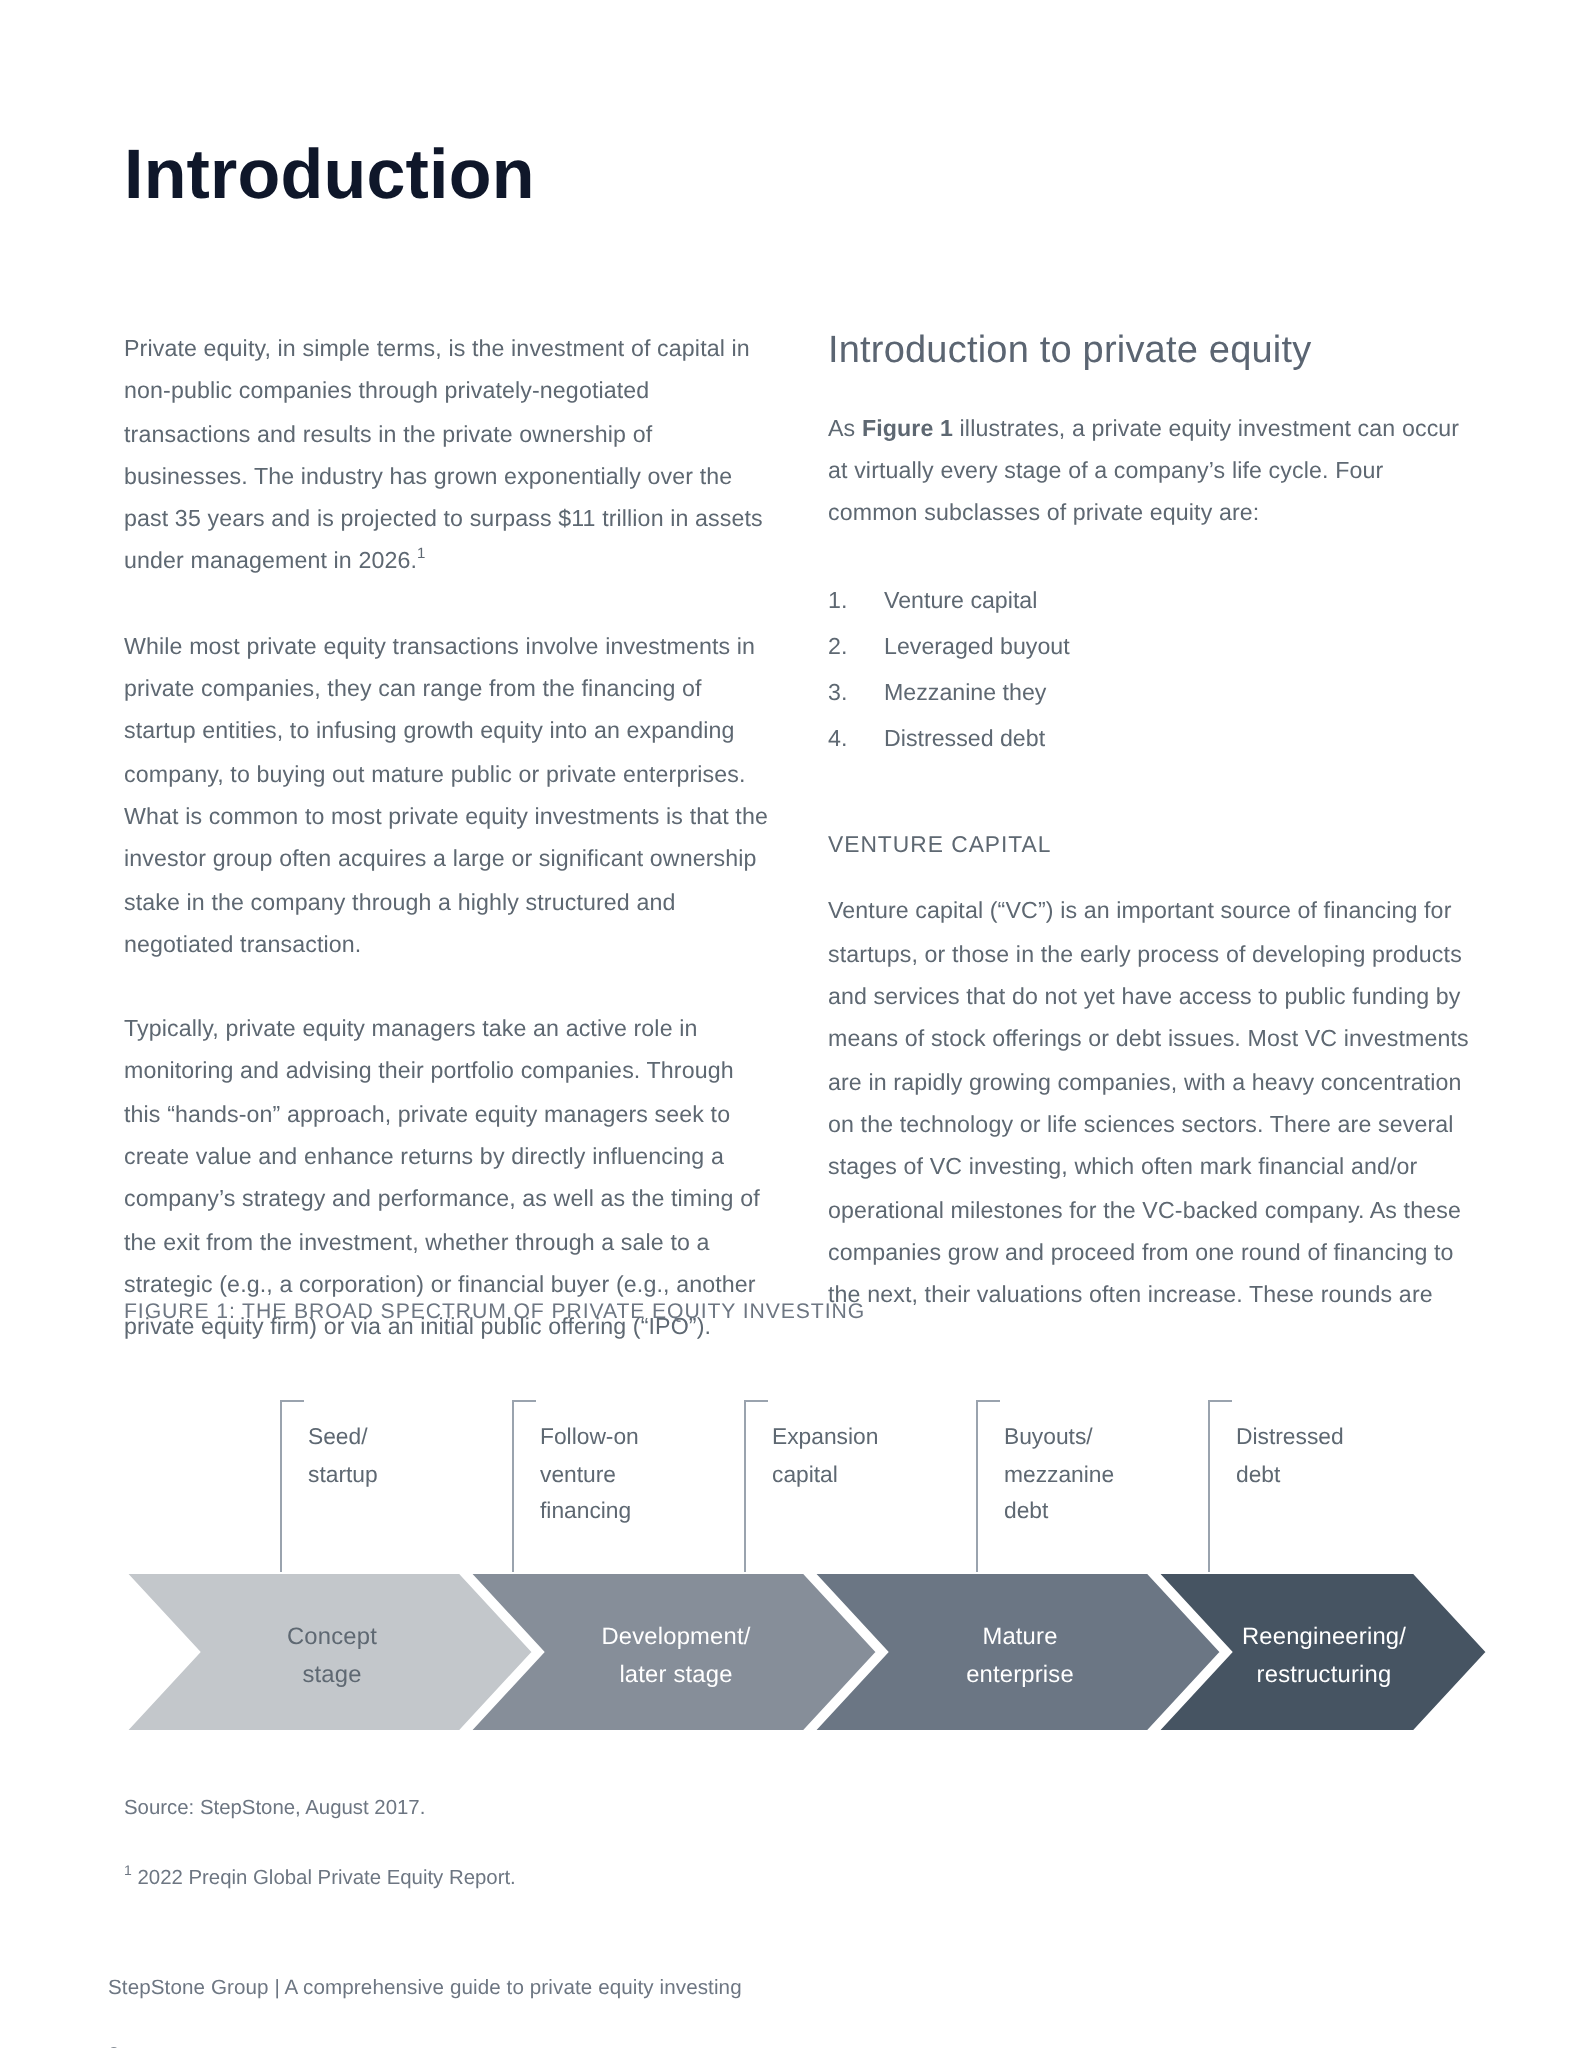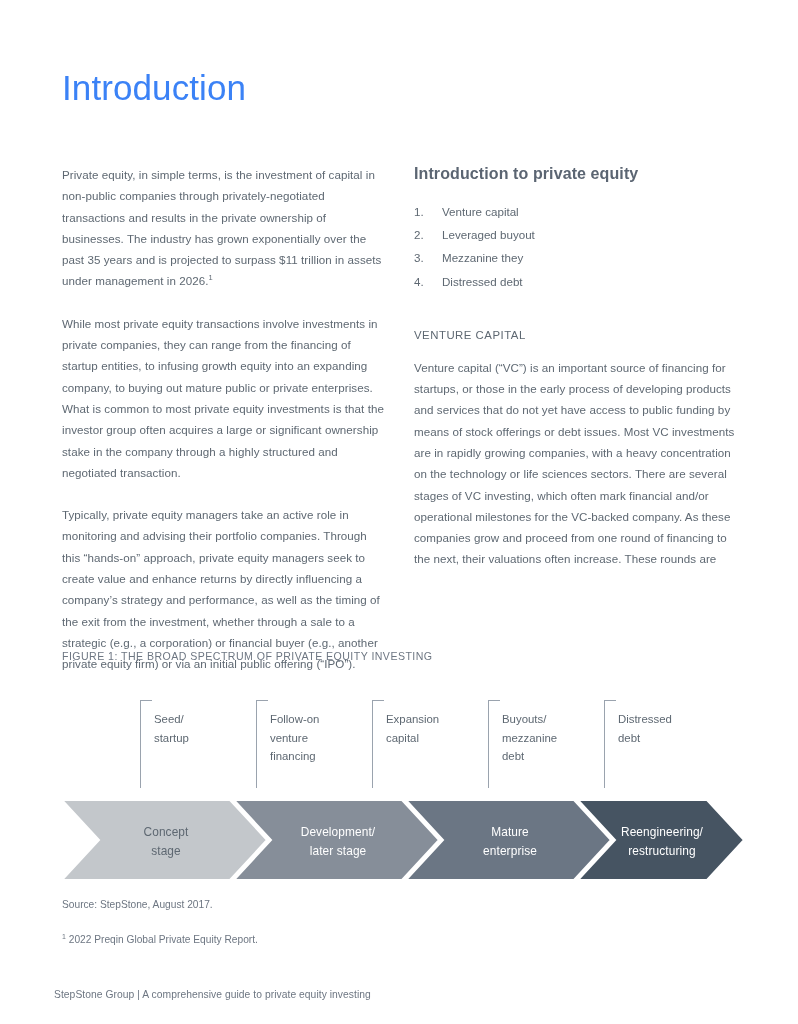--- a/index.html
+++ b/index.html
@@ -20,22 +20,22 @@
     overflow: hidden;
     box-sizing: border-box;
   }
 
   
   .page-title {
     position: absolute;
     left: 62px;
     top: 44px;
     font-size: 35px;
-    font-weight: 400;
-    color: #3b82f6;
+    font-weight: 700;
+    color: #0f172a;
     letter-spacing: 0.1px;
     line-height: 1.2;
     text-align: center;
   }
 
   
   .col {
     position: absolute;
     top: 164px;
     width: 322px;
@@ -52,22 +52,22 @@
   }
   .body-p:last-child { margin-bottom: 0; }
 
   .sup {
     font-size: 7.5px;
     vertical-align: super;
     line-height: 0;
   }
 
   .section-head {
-    font-size: 16px;
-    font-weight: 700;
+    font-size: 19px;
+    font-weight: 400;
     color: #5b6572;
     margin: 0 0 16px 0;
     line-height: 1.25;
     letter-spacing: 0.1px;
   }
 
   .sub-head {
     font-size: 11.4px;
     font-weight: 400;
     color: #5e6872;
@@ -140,21 +140,21 @@
     font-size: 11.4px;
     line-height: 18.5px;
     color: #5e6872;
     white-space: pre-line;
     width: 112px;
   }
 
   .chev-row {
     position: absolute;
     left: 0;
-    top: 100px;
+    top: 86px;
     width: 682px;
     height: 80px;
   }
   .chev-svg { display: block; }
   .chev-label {
     font-size: 11.9px;
     letter-spacing: 0.1px;
   }
 
   .bottom-bar {
@@ -219,20 +219,21 @@
   <h1 class="page-title">Introduction</h1>
 
   <div class="col col-left">
     <p class="body-p"><span>Private equity, in simple terms, is the investment of capital in non-public companies through privately-negotiated transactions and results in the private ownership of businesses. The industry has grown exponentially over the past 35 years and is projected to surpass $11 trillion in assets under management in 2026.</span><span class="sup">1</span></p>
     <p class="body-p">While most private equity transactions involve investments in private companies, they can range from the financing of startup entities, to infusing growth equity into an expanding company, to buying out mature public or private enterprises. What is common to most private equity investments is that the investor group often acquires a large or significant ownership stake in the company through a highly structured and negotiated transaction.</p>
     <p class="body-p">Typically, private equity managers take an active role in monitoring and advising their portfolio companies. Through this “hands-on” approach, private equity managers seek to create value and enhance returns by directly influencing a company’s strategy and performance, as well as the timing of the exit from the investment, whether through a sale to a strategic (e.g., a corporation) or financial buyer (e.g., another private equity firm) or via an initial public offering (“IPO”).</p>
   </div>
 
   <div class="col col-right">
     <h2 class="section-head">Introduction to private equity</h2>
+    <p class="body-p"><span>As </span><b>Figure 1</b><span> illustrates, a private equity investment can occur at virtually every stage of a company’s life cycle. Four common subclasses of private equity are:</span></p>
 
     <ol class="num-list">
       <li><span class="num">1.</span><span>Venture capital</span></li>
       <li><span class="num">2.</span><span>Leveraged buyout</span></li>
       <li><span class="num">3.</span><span>Mezzanine they</span></li>
       <li><span class="num">4.</span><span>Distressed debt</span></li>
     </ol>
 
     <div class="spacer-block"></div>
 

